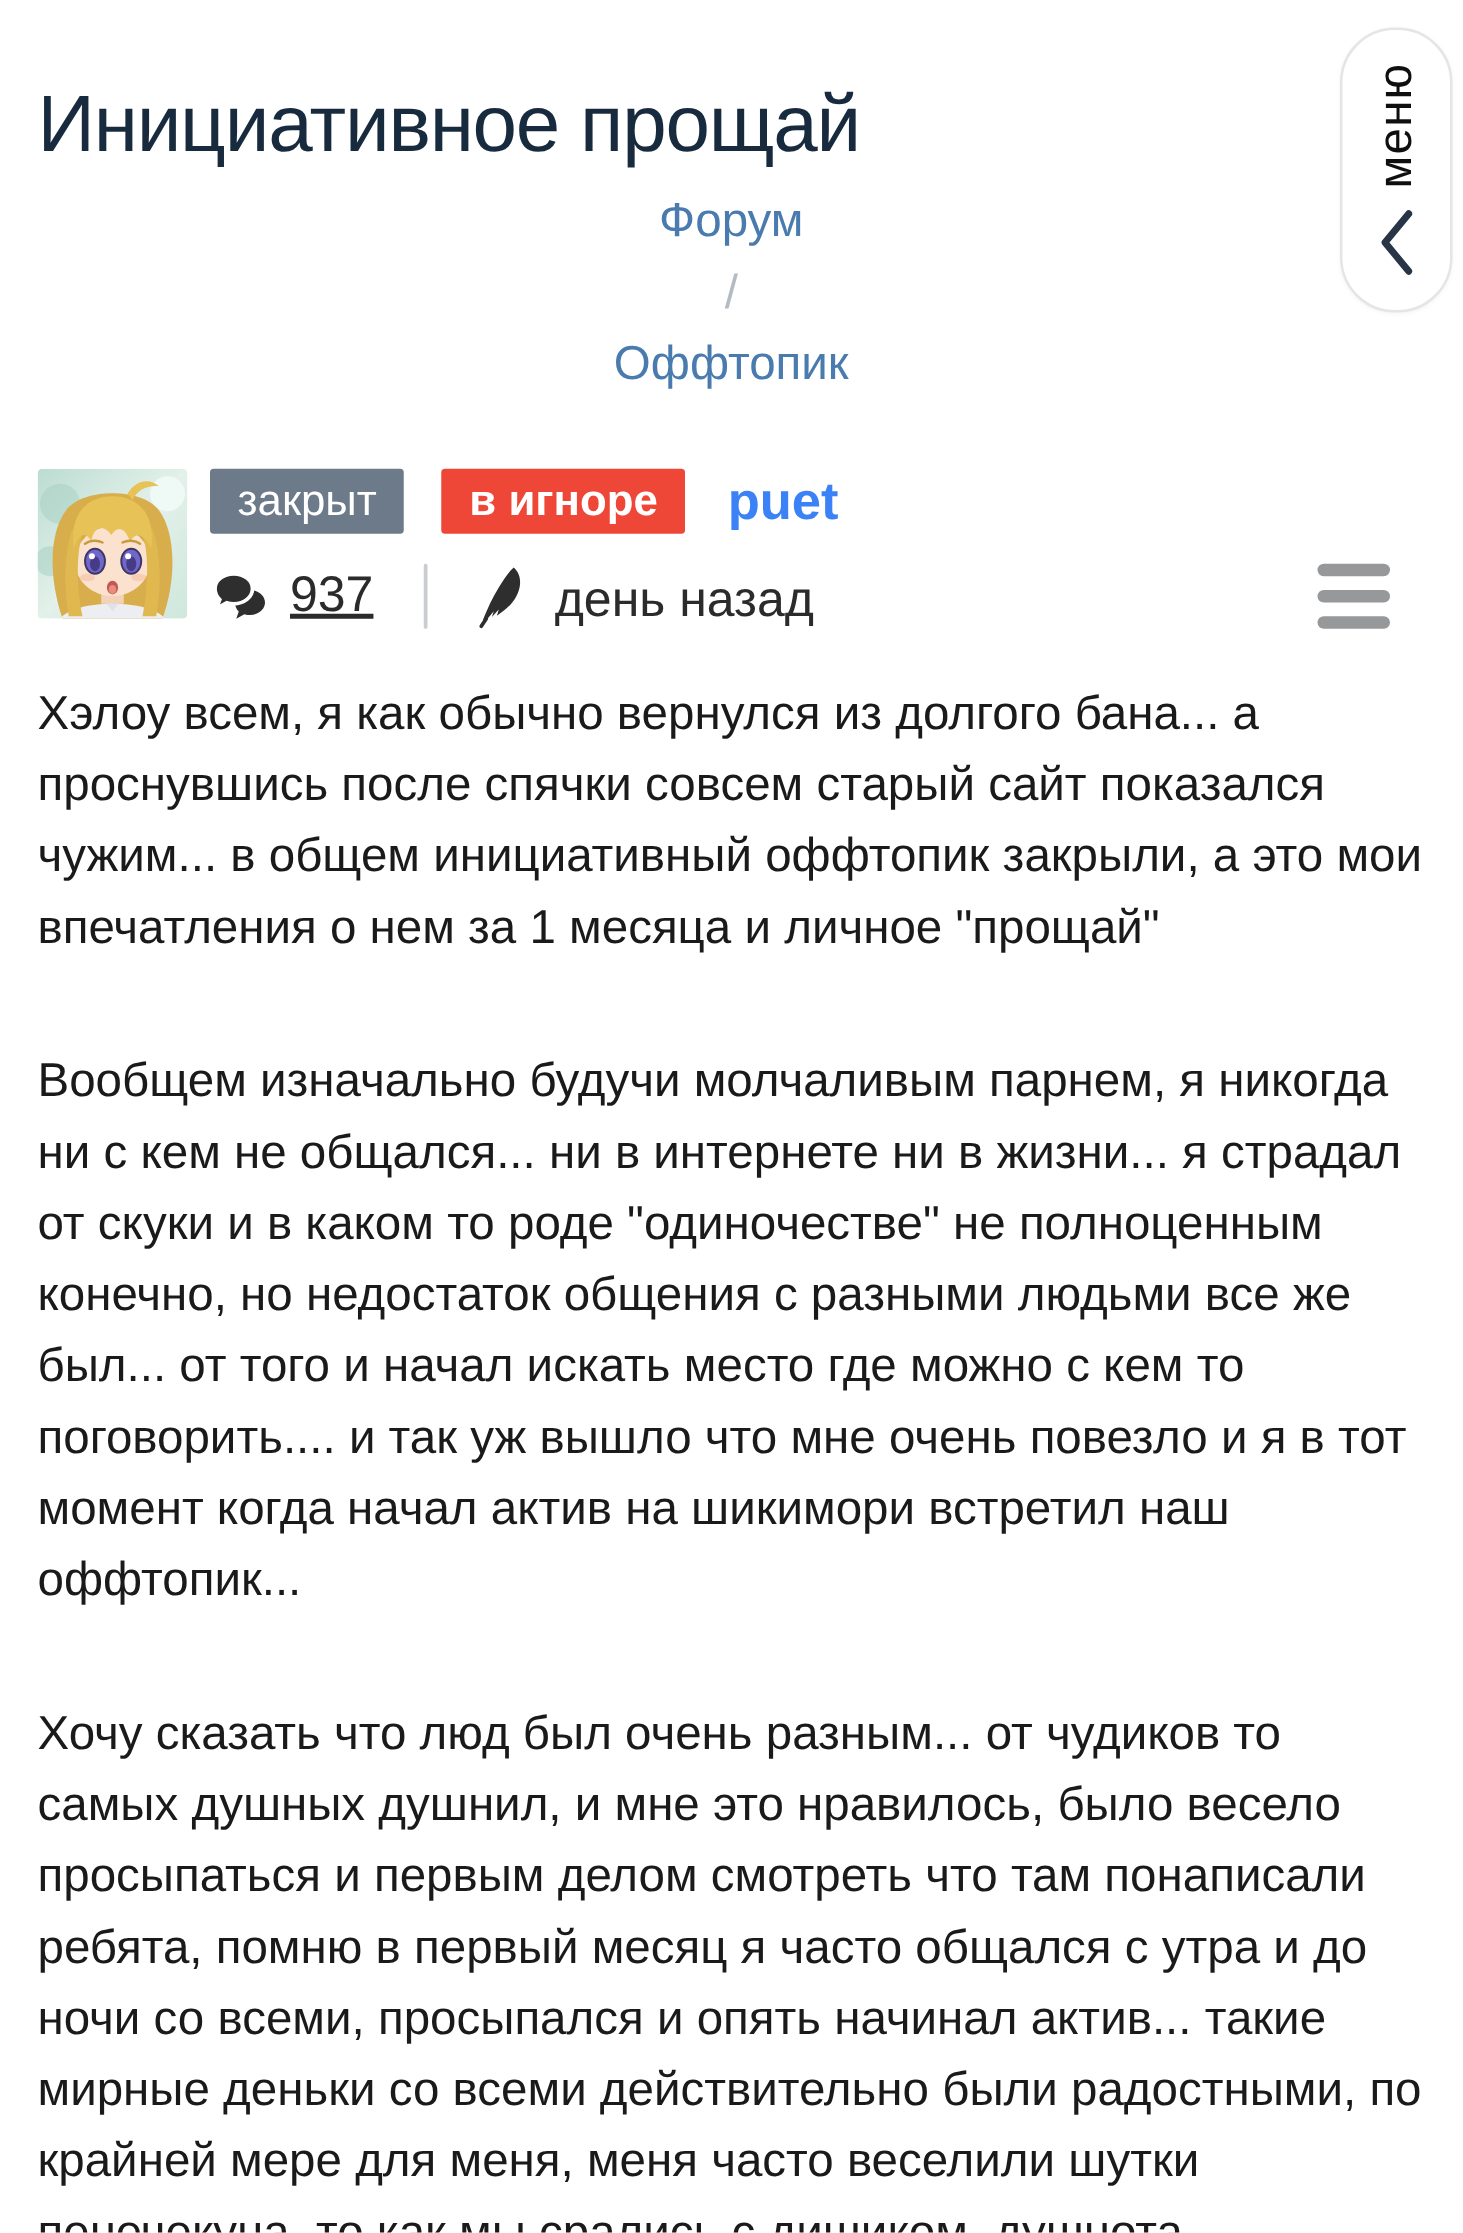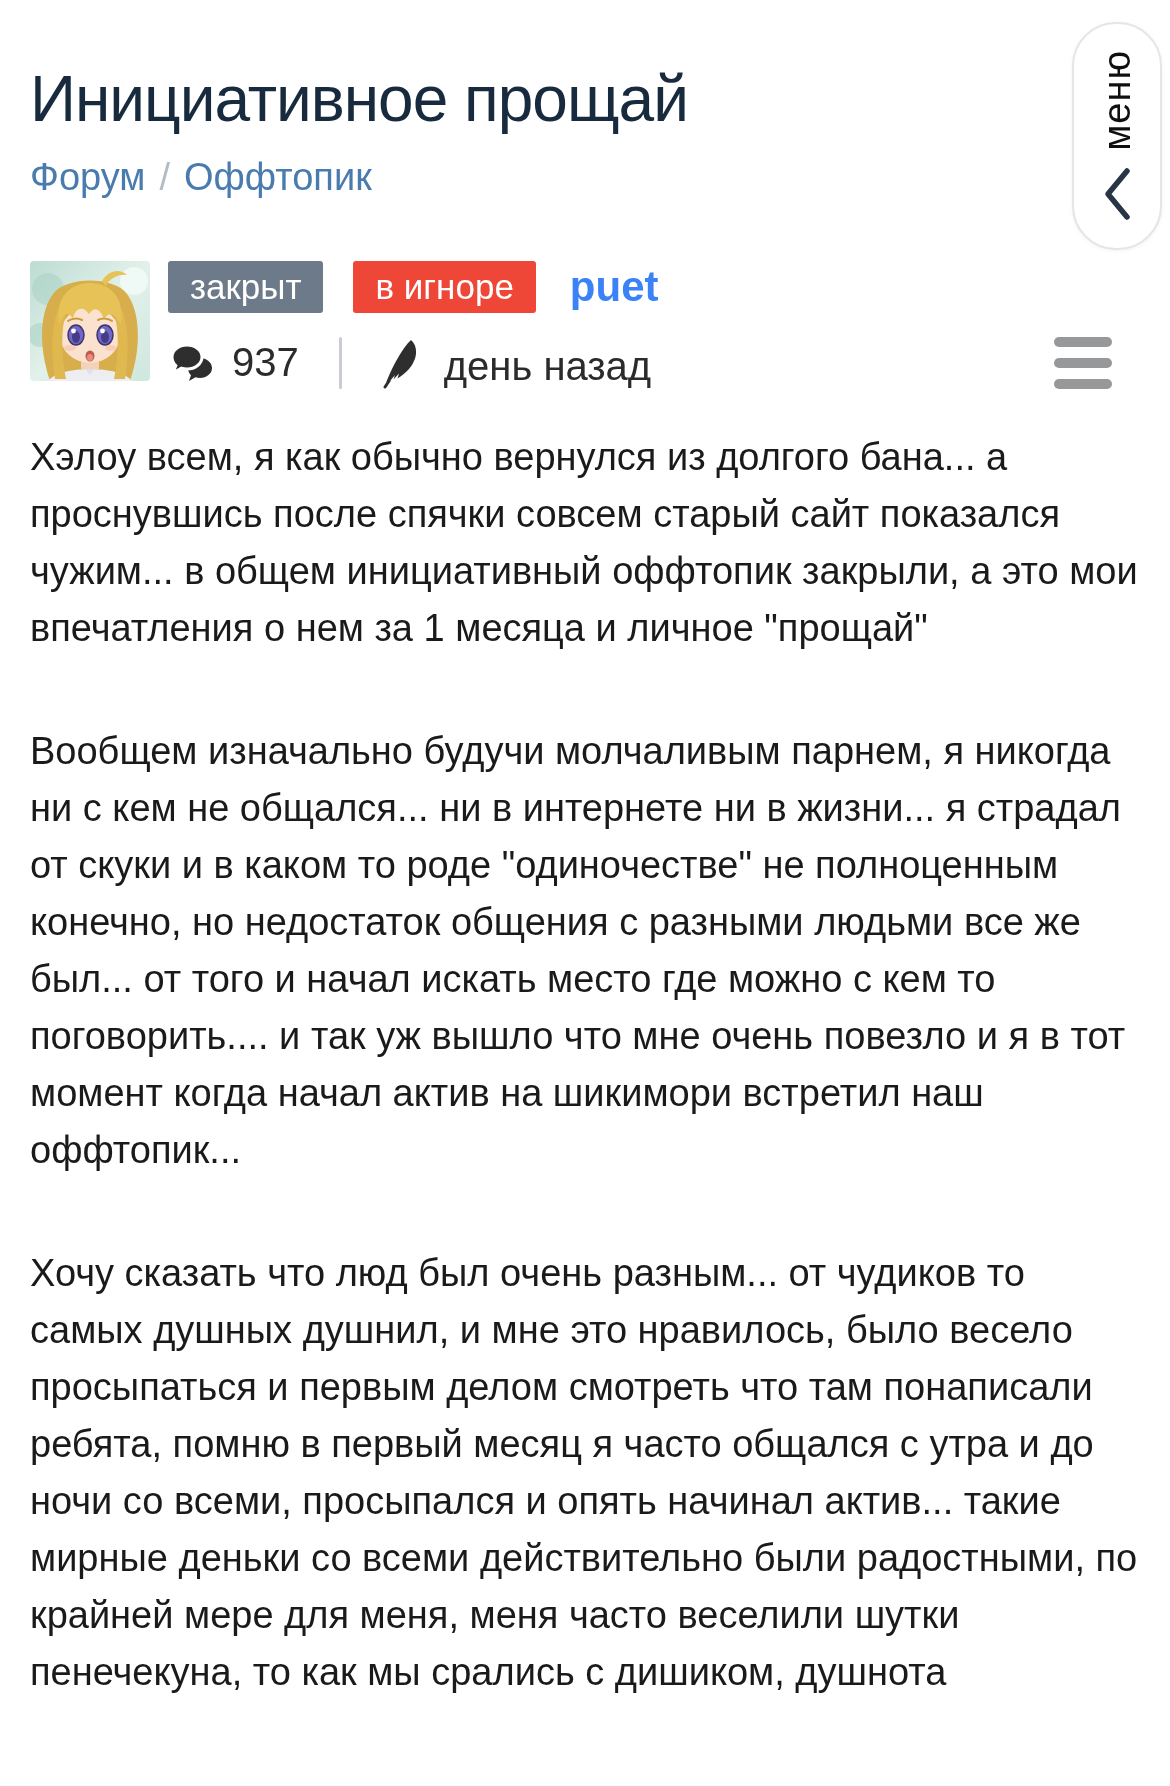--- a/index.html
+++ b/index.html
@@ -9,36 +9,36 @@
   
   .menu-tab{position:absolute;top:22px;right:8px;width:86px;height:224px;background:#fff;
     border:2px solid #e3e5e7;border-radius:44px;box-shadow:0 1px 4px rgba(0,0,0,.05);
     display:flex;flex-direction:column;align-items:center;justify-content:center;gap:16px;z-index:5;cursor:pointer;}
   .menu-label{writing-mode:vertical-rl;transform:rotate(180deg);font-size:38px;color:#0f0f0f;letter-spacing:1px;line-height:1;}
   .menu-chevron{display:block;}
 
   
   .page-title{margin:0;padding-top:64px;font-size:64px;line-height:1.12;font-weight:500;
     color:#182a3d;letter-spacing:-1px;}
-  .breadcrumb{margin-top:20px;font-size:38px;display:flex;align-items:center;gap:14px;}
+  .breadcrumb{margin-top:20px;font-size:38px;display:flex;align-items:center;gap:14px;flex-direction:column;}
   .crumb-link{color:#4a7bae;text-decoration:none;cursor:pointer;}
   .crumb-sep{color:#b4bcc3;}
 
   
   .topic-head{margin-top:62px;display:flex;align-items:flex-start;gap:18px;}
   .avatar{width:120px;height:120px;border-radius:4px;overflow:hidden;flex-shrink:0;display:block;cursor:pointer;}
   .head-main{flex:1;min-width:0;}
   .badge-row{display:flex;align-items:center;gap:30px;height:52px;}
   .badge{display:inline-flex;align-items:center;justify-content:center;height:52px;padding:4px 22px;
     border-radius:3px;color:#fff;font-size:35px;line-height:1;box-sizing:border-box;}
   .badge-closed{background:#6d7a89;}
-  .badge-ignored{background:#ef4737;cursor:pointer;}
+  .badge-ignored{background:#ef4737;cursor:pointer;font-weight:bold;}
   .username{font-size:42px;font-weight:700;color:#3b82f6;text-decoration:none;margin-left:4px;cursor:pointer;}
   .meta-row{margin-top:20px;display:flex;align-items:center;font-size:40px;color:#2b2b2b;}
-  .comments-group{display:flex;align-items:center;gap:16px;cursor:pointer;}
+  .comments-group{display:flex;align-items:center;gap:16px;cursor:pointer;text-decoration:underline;}
   .meta-divider{width:3px;height:52px;background:#c9ccd0;margin:0 40px;border-radius:2px;}
   .time-group{display:flex;align-items:flex-end;gap:26px;}
   .hamburger{margin-left:auto;margin-right:28px;padding:4px 0;display:flex;flex-direction:column;gap:11px;cursor:pointer;border:none;background:none;}
   .hamburger span{display:block;width:58px;height:10px;border-radius:5px;background:#97989a;}
 
   
   .post-body{margin-top:36px;font-size:38px;line-height:57px;color:#1a1a1a;width:1110px;}
   .post-body p{margin:0 0 66px 0;}
 </style>
 </head>

